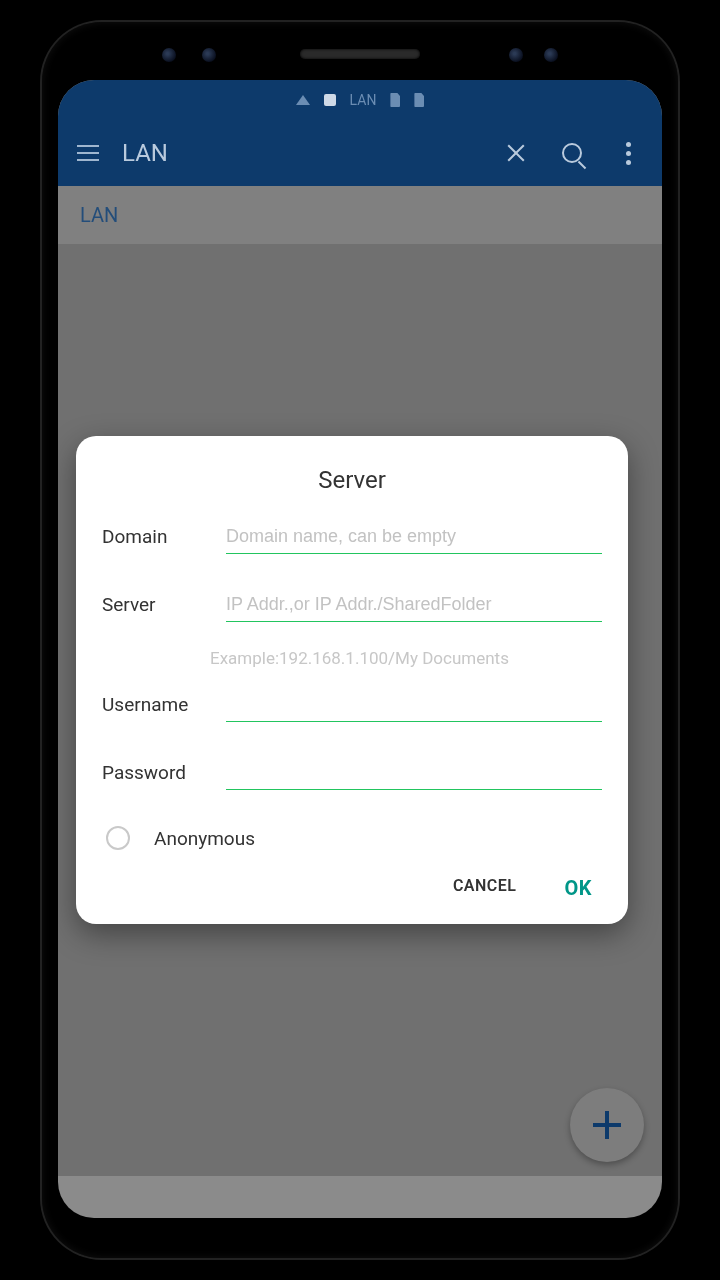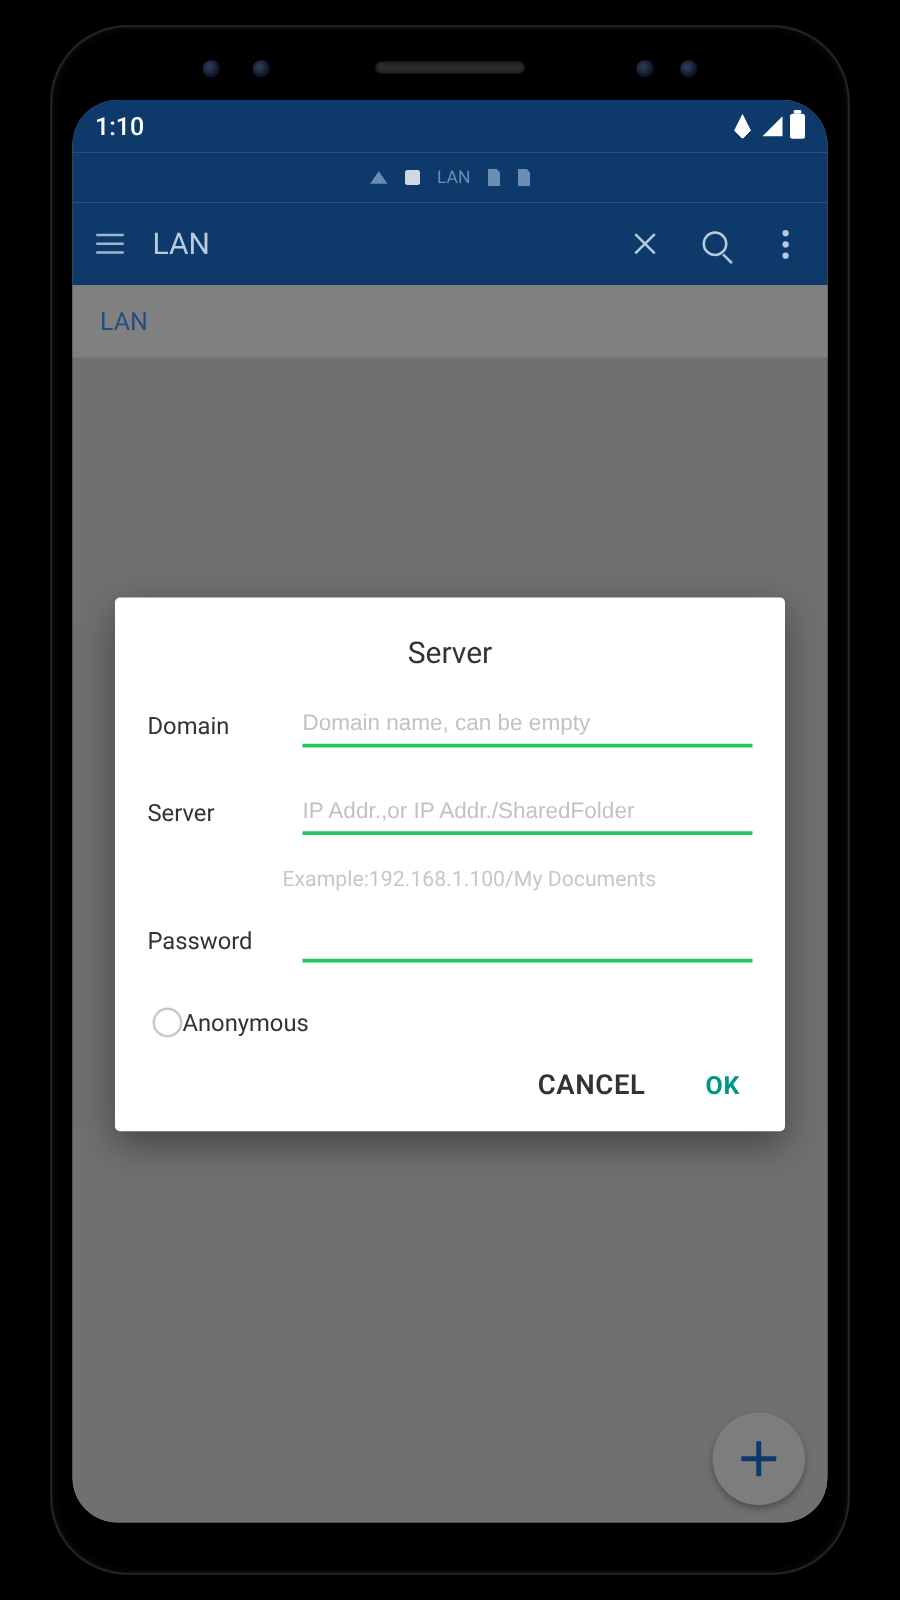--- a/index.html
+++ b/index.html
@@ -81,37 +81,37 @@
 
   
   .content { position:relative; height: calc(100% - 148px);
              background:#8f8f8f;}
   .content-header{ height:58px; background:#a8a8a8; display:flex;align-items:center;padding:0 22px;}
   .lan-label{ color:#1a5a9e; font-size:20px; }
 
   
   .overlay{ position:absolute; inset:0; background:rgba(55,55,55,.35);}
   .dialog{
-    position:absolute; left:34px; right:34px; top:250px;
-    background:#fff; border-radius:4px; padding:30px 26px 24px;
+    position:absolute; left:18px; right:34px; top:250px;
+    background:#fff; border-radius:20px; padding:30px 26px 24px;
     box-shadow:0 10px 30px rgba(0,0,0,.4);
     color:#222;
   }
   .dialog-title{ text-align:center; font-size:24px; color:#333; margin-bottom:28px;}
   .row{ display:flex; align-items:flex-end; margin-bottom:36px; gap:6px;}
   .row label{ width:118px; font-size:19px; color:#333; padding-bottom:6px;}
-  .field{ flex:1; border:none; border-bottom:3px solid #22c55e;
+  .field{ flex:1; border:none; border-bottom:1px solid #22c55e;
           font-size:18px; padding:4px 0 6px; background:transparent; outline:none;}
   .field::placeholder{ color:#c2c2c2; }
   .hint-row{ margin:-10px 0 22px 108px; color:#c7c7c7; font-size:17px;}
-  .check-row{ display:flex; align-items:center; gap:0; margin:6px 0 26px 4px;}
+  .check-row{ display:flex; align-items:center; gap:24px; margin:6px 0 26px 4px;}
   .radio{ width:24px;height:24px;border:2px solid #c9c9c9;border-radius:50%;}
   .check-label{ font-size:19px; color:#333;}
   .actions{ display:flex; justify-content:flex-end; gap:48px; margin-top:26px; padding-right:10px;}
-  .btn-cancel{ font-size:22px; font-weight:600; color:#333; letter-spacing:.5px;}
+  .btn-cancel{ font-size:16px; font-weight:600; color:#333; letter-spacing:.5px;}
   .btn-ok{ font-size:20px; font-weight:700; color:#009688; letter-spacing:.5px;text-align:right;}
 
   
   .fab{ position:absolute; right:18px; bottom:14px; width:74px;height:74px;
         border-radius:50%; background:#7d7d7d; box-shadow:0 3px 6px rgba(0,0,0,.3);
         display:flex;align-items:center;justify-content:center;}
   .fab .plus{position:relative;width:28px;height:28px;}
   .fab .plus::before,.fab .plus::after{content:"";position:absolute;background:#0d3a6b;}
   .fab .plus::before{left:12px;top:0;width:4px;height:28px;}
   .fab .plus::after{top:12px;left:0;height:4px;width:28px;}
@@ -123,28 +123,20 @@
   <div class="bezel-top">
     <div class="cam a"></div>
     <div class="cam b"></div>
     <div class="speaker"></div>
     <div class="cam c"></div>
     <div class="cam d"></div>
   </div>
 
   <div class="screen">
 
-    <div class="statusbar">
-      <span>1:10</span>
-      <div class="status-icons">
-        <div class="wifi-ic"></div>
-        <div class="tri"></div>
-        <div class="batt"></div>
-      </div>
-    </div>
 
     <div class="crumbs">
       <div class="crumb-home"></div>
       <div class="crumb-box"></div>
       <span>LAN</span>
       <div class="crumb-sd"></div>
       <div class="crumb-sd"></div>
     </div>
 
     <div class="appbar">
@@ -184,20 +176,24 @@
           <label>Domain</label>
           <input class="field" placeholder="Domain name, can be empty" style="">
         </div>
 
         <div class="row">
           <label>Server</label>
           <input class="field" placeholder="IP Addr.,or IP Addr./SharedFolder" style="">
         </div>
         <div class="hint-row">Example:192.168.1.100/My Documents</div>
 
+        <div class="row">
+          <label>Username</label>
+          <input class="field" style="">
+        </div>
 
         <div class="row">
           <label>Password</label>
           <input class="field" type="password" style="">
         </div>
 
         <div class="check-row">
           <div class="radio"></div>
           <span class="check-label">Anonymous</span>
         </div>

